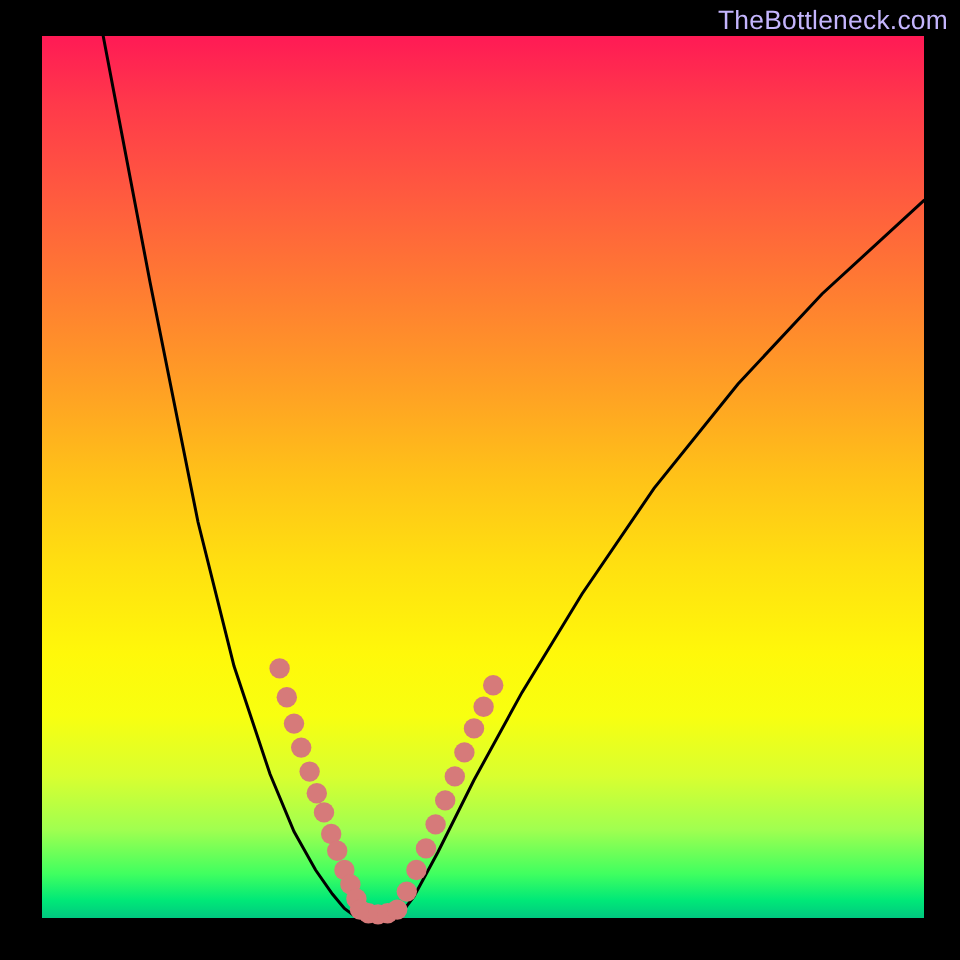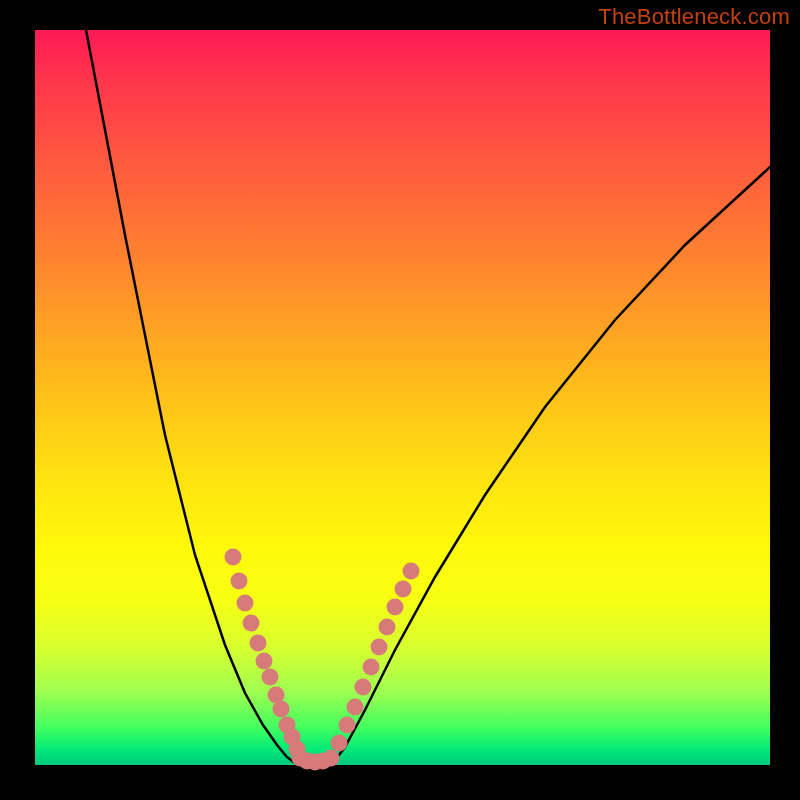--- a/index.html
+++ b/index.html
@@ -8,21 +8,21 @@
     height: 800px;
     background: #000;
     position: relative;
     font-family: Arial, sans-serif;
     overflow: hidden;
   }
   .watermark {
     position: absolute;
     top: 4px;
     right: 10px;
-    color: #c2410c;
+    color: #c4b5fd;
     font-size: 22px;
     font-weight: 500;
     z-index: 10;
     letter-spacing: 0.2px;
   }
   .plot-area {
     position: absolute;
     left: 35px;
     top: 30px;
     width: 735px;

